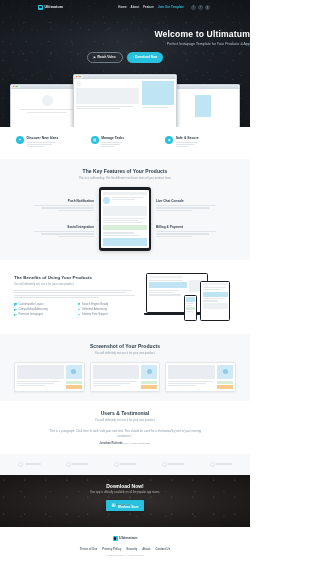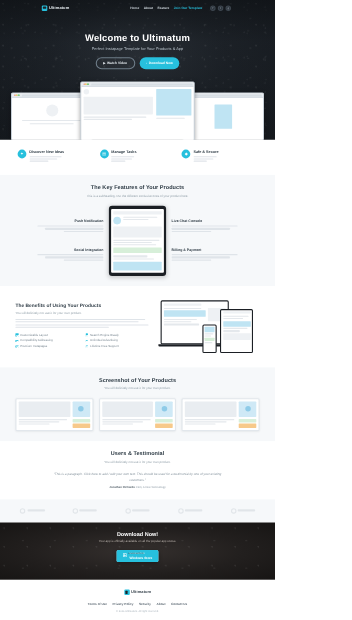--- a/index.html
+++ b/index.html
@@ -36,21 +36,21 @@
   .logo-mark { width:5px; height:5px; border-radius:1px; background:#27c0dd; position:relative; }
   .logo-mark:after { content:""; position:absolute; left:1.3px; top:1.3px; width:2.4px; height:2.4px; background:#1d2228; border-radius:.5px; }
   .logo-text { color:#e8eef2; font-size:3.6px; font-weight:bold; letter-spacing:.1px; }
   .nav-right { margin-left:auto; display:flex; align-items:center; gap:4px; margin-right:32px; }
   .nav-link { color:#cfd7dd; font-size:2.9px; font-weight:bold; letter-spacing:.05px; }
   .nav-link.accent { color:#27c0dd; }
   .nav-social { display:flex; gap:2px; margin-left:3px; }
   .soc { width:5px; height:5px; border-radius:50%; background:#2e353d; border:.4px solid #3d464f; display:flex; align-items:center; justify-content:center; color:#9aa6b0; font-size:2.6px; }
 
   
-  .hero-copy { position:relative; z-index:5; text-align:center; margin-top:15px; }
+  .hero-copy { position:relative; z-index:5; text-align:right; margin-top:15px; }
   .hero-title { color:#fff; font-size:8.6px; font-weight:bold; letter-spacing:.15px; }
   .hero-sub { color:#b9c3cb; font-size:3.5px; margin-top:2.5px; letter-spacing:.05px; }
   .hero-btns { display:flex; justify-content:center; gap:4px; margin-top:6px; }
   .btn { display:inline-flex; align-items:center; gap:1.5px; font-size:3px; font-weight:bold; padding:2.6px 6px; border-radius:9px; letter-spacing:.03px; }
   .btn-ghost { color:#e6ecf1; border:.6px solid #6e7c88; background:rgba(255,255,255,.02); }
   .btn-primary { color:#fff; background:#27c0dd; }
   .btn .gl { font-size:2.6px; }
 
   
   .mocks { position:absolute; left:0; right:0; bottom:-1px; height:58px; z-index:4; }

